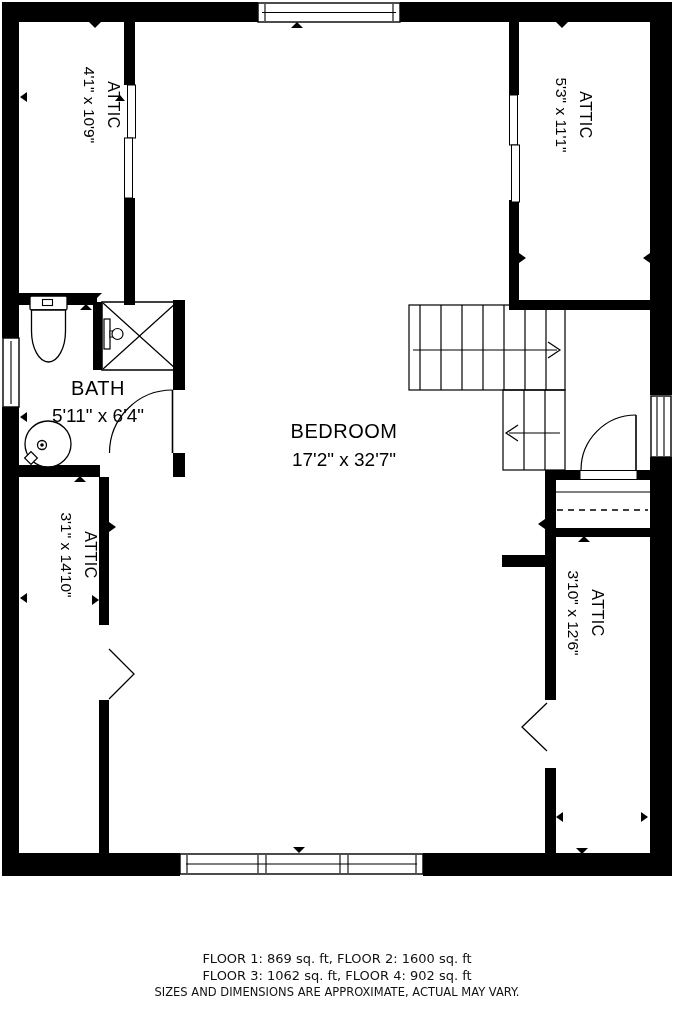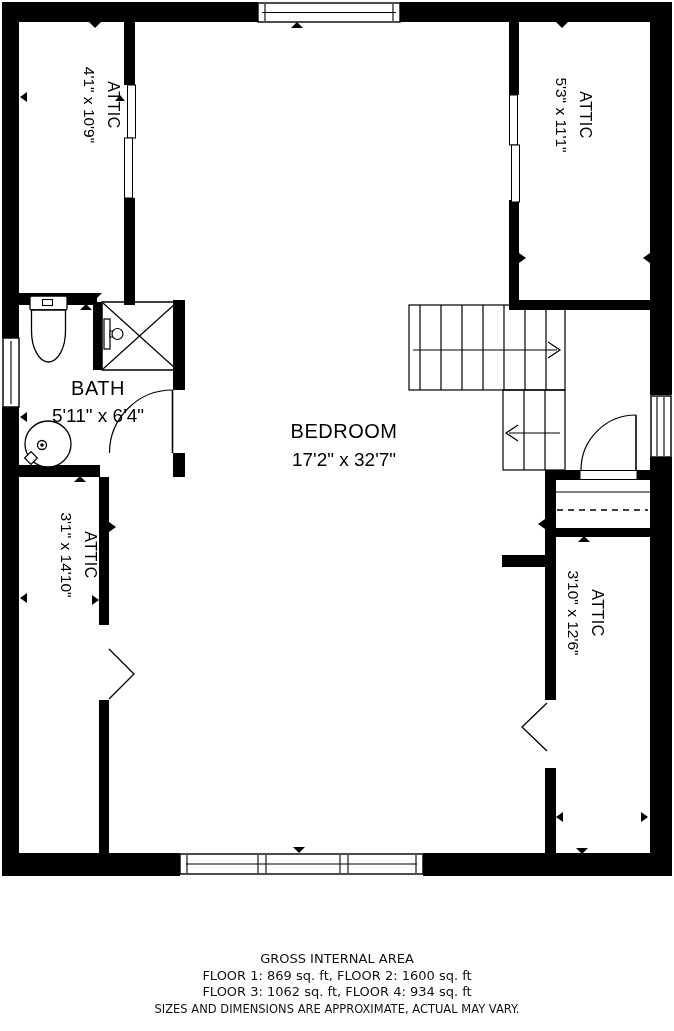--- a/index.html
+++ b/index.html
@@ -195,18 +195,17 @@
     </g>
     <g transform="translate(584,613) rotate(90)">
       <text class="attic-name" x="0" y="-12" dominant-baseline="middle">ATTIC</text>
       <text class="attic-dims" x="0" y="12" dominant-baseline="middle">3'10" x 12'6"</text>
     </g>
   </g>
 </svg>
 
 
 <div class="footer">
-  <div class="f-line">GROSS INTERNAL AREA</div>
   <div class="f-line">FLOOR 1: 869 sq. ft, FLOOR 2: 1600 sq. ft</div>
-  <div class="f-line">FLOOR 3: 1062 sq. ft, FLOOR 4: 934 sq. ft</div>
+  <div class="f-line">FLOOR 3: 1062 sq. ft, FLOOR 4: 902 sq. ft</div>
   <div class="f-small">SIZES AND DIMENSIONS ARE APPROXIMATE, ACTUAL MAY VARY.</div>
 </div>
 </div>
 
 </body></html>

